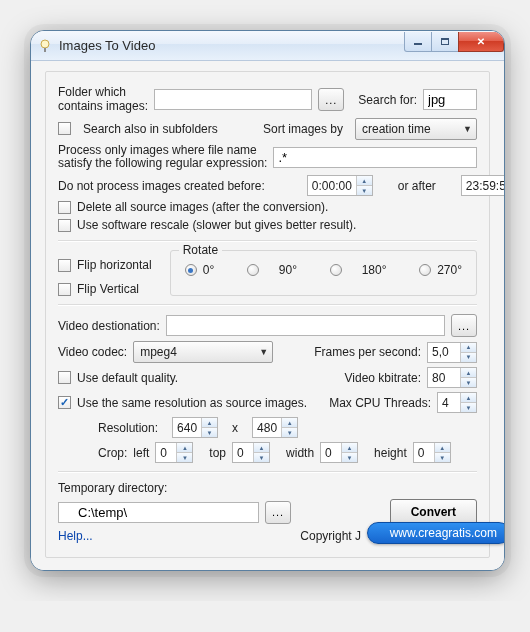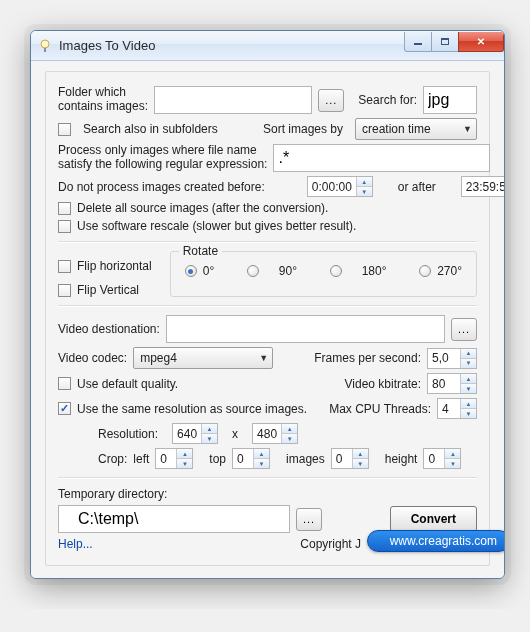--- a/index.html
+++ b/index.html
@@ -9,21 +9,21 @@
     background: #f0f0f0;
     font-family: "Segoe UI", Tahoma, sans-serif;
     font-size: 12px;
     color: #222;
   }
   .window {
     width: 475px;
     margin: 0 auto;
     background: #fff;
     border: 1px solid #5a7fa0;
-    border-radius: 6px;
+    border-radius: 14px;
     box-shadow: 0 8px 30px rgba(0,0,0,0.35), 0 0 0 6px rgba(0,0,0,0.04);
     overflow: hidden;
   }
   .titlebar {
     height: 30px;
     background: linear-gradient(to bottom,#f4f8fd 0,#e5eef9 45%,#d7e5f5 46%,#e8f1fb 100%);
     border-bottom: 1px solid #b9c9dd;
     display: flex;
     align-items: center;
     padding: 0 0 0 6px;
@@ -59,26 +59,26 @@
   }
   .panel {
     border:1px solid #d8d8d8;
     background:#f4f4f4;
     padding: 10px 12px;
     border-radius:2px;
   }
   .row { display:flex; align-items:center; margin: 4px 0; gap:6px; }
   .lbl { white-space:nowrap; }
   input[type=text].tx, .tx {
-    height: 28px;
+    height: 21px;
     border:1px solid #b5b5b5;
     background:#fff;
     padding: 0 4px;
     font-family:inherit;
-    font-size:16px;
+    font-size:13px;
   }
   .btn-square {
     width:26px;height:23px;
     border:1px solid #9f9f9f;
     background:linear-gradient(to bottom,#fdfdfd,#e3e3e3);
     border-radius:3px;
     display:inline-flex;align-items:center;justify-content:center;
     font-size:11px; letter-spacing:1px;
   }
   .cb { width:13px;height:13px;border:1px solid #8c8c8c;background:linear-gradient(to bottom,#fff,#ececec);display:inline-flex;align-items:center;justify-content:center;flex:none; }
@@ -322,21 +322,21 @@
             </span>
           </div>
         <span class="lbl" style="margin-left:10px">top</span>
         <div class="spinner">
             <span class="val">0</span>
             <span class="spin-btns">
               <div>▲</div>
               <div>▼</div>
             </span>
           </div>
-        <span class="lbl" style="margin-left:10px">images</span>
+        <span class="lbl" style="margin-left:10px">width</span>
         <div class="spinner">
             <span class="val">0</span>
             <span class="spin-btns">
               <div>▲</div>
               <div>▼</div>
             </span>
           </div>
         <span class="lbl" style="margin-left:10px">height</span>
         <div class="spinner">
             <span class="val">0</span>

